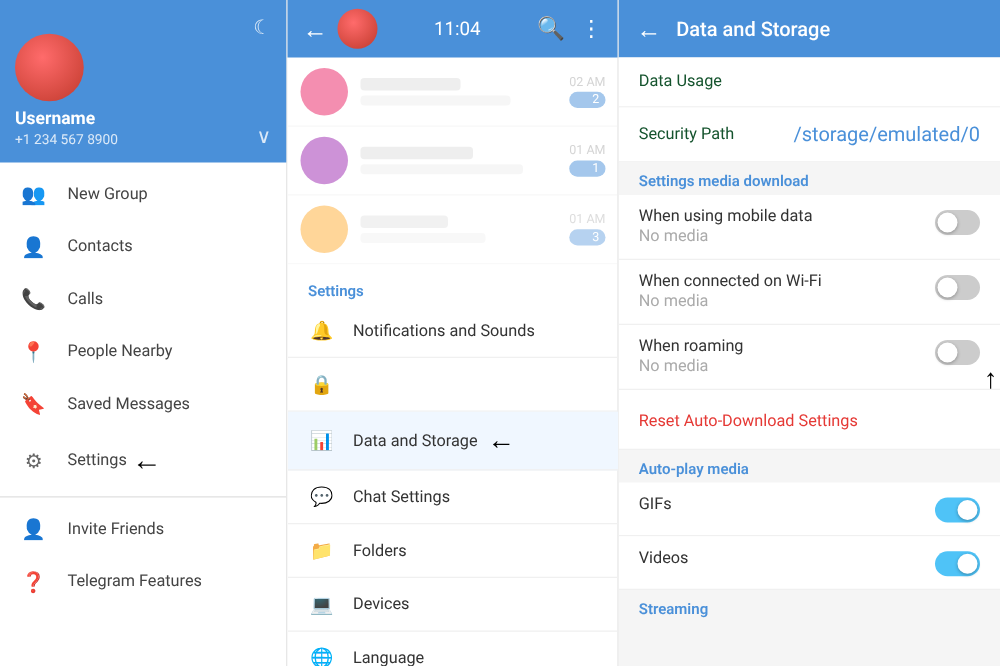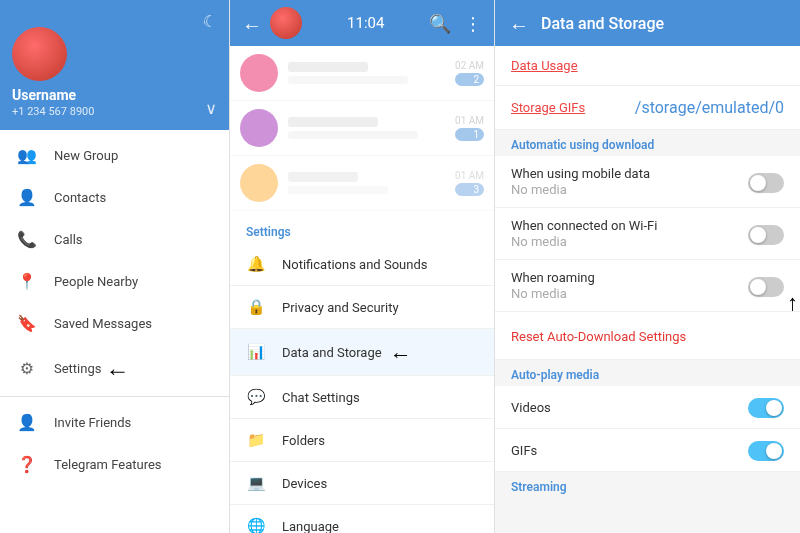--- a/index.html
+++ b/index.html
@@ -220,32 +220,32 @@
       background: #f5f5f5;
     }
     .data-row {
       display: flex;
       align-items: center;
       background: #fff;
       padding: 12px 16px;
       border-bottom: 1px solid #f0f0f0;
       font-size: 13px;
     }
-    .data-row-label { flex: 1; color: #ef4444; text-decoration: underline; }
+    .data-row-label { flex: 1; color: #14532d; }
     .data-row-value { color: #4a90d9; font-size: 16px; }
     .data-section-header {
       padding: 8px 16px 4px;
       background: #f5f5f5;
       font-size: 12px;
       color: #4a90d9;
       font-weight: 600;
     }
     .data-toggle-row {
       display: flex;
-      align-items: center;
+      align-items: flex-start;
       background: #fff;
       padding: 10px 16px;
       border-bottom: 1px solid #f0f0f0;
     }
     .data-toggle-content { flex: 1; }
     .data-toggle-title { font-size: 13px; color: #333; }
     .data-toggle-sub { font-size: 13px; color: #aaa; margin-top: 1px; }
     .toggle-switch {
       width: 36px;
       height: 20px;
@@ -377,21 +377,20 @@
     </div>
 
     <div class="settings-menu-section">
       <div class="settings-section-title">Settings</div>
       <div class="settings-menu-item">
         <span class="icon">🔔</span>
         <span>Notifications and Sounds</span>
       </div>
       <div class="settings-menu-item">
         <span class="icon">🔒</span>
-        <span>Privacy and Security</span>
       </div>
       <div class="settings-menu-item" style="background:#f0f7ff;">
         <span class="icon">📊</span>
         <span>Data and Storage</span>
         <span style="margin-left:8px;font-size:22px;font-weight:900;color:#000;">←</span>
       </div>
       <div class="settings-menu-item">
         <span class="icon">💬</span>
         <span>Chat Settings</span>
       </div>
@@ -416,25 +415,25 @@
   <div class="data-header">
     <span class="data-header-back">←</span>
     <span class="data-header-title">Data and Storage</span>
   </div>
   <div class="data-content">
 
     <div class="data-row">
       <span class="data-row-label">Data Usage</span>
     </div>
     <div class="data-row">
-      <span class="data-row-label">Storage GIFs</span>
+      <span class="data-row-label">Security Path</span>
       <span class="data-row-value">/storage/emulated/0</span>
     </div>
 
-    <div class="data-section-header">Automatic using download</div>
+    <div class="data-section-header">Settings media download</div>
 
     <div class="data-toggle-row">
       <div class="data-toggle-content">
         <div class="data-toggle-title">When using mobile data</div>
         <div class="data-toggle-sub">No media</div>
       </div>
       <div class="toggle-switch off">
         <div class="toggle-knob"></div>
       </div>
     </div>
@@ -462,30 +461,30 @@
     </div>
 
     <div class="reset-row">
       <span class="reset-label">Reset Auto-Download Settings</span>
     </div>
 
     <div class="data-section-header">Auto-play media</div>
 
     <div class="data-toggle-row">
       <div class="data-toggle-content">
-        <div class="data-toggle-title">Videos</div>
+        <div class="data-toggle-title">GIFs</div>
       </div>
       <div class="toggle-switch on">
         <div class="toggle-knob"></div>
       </div>
     </div>
 
     <div class="data-toggle-row">
       <div class="data-toggle-content">
-        <div class="data-toggle-title">GIFs</div>
+        <div class="data-toggle-title">Videos</div>
       </div>
       <div class="toggle-switch on">
         <div class="toggle-knob"></div>
       </div>
     </div>
 
     <div class="data-section-header">Streaming</div>
 
   </div>
 </div>

